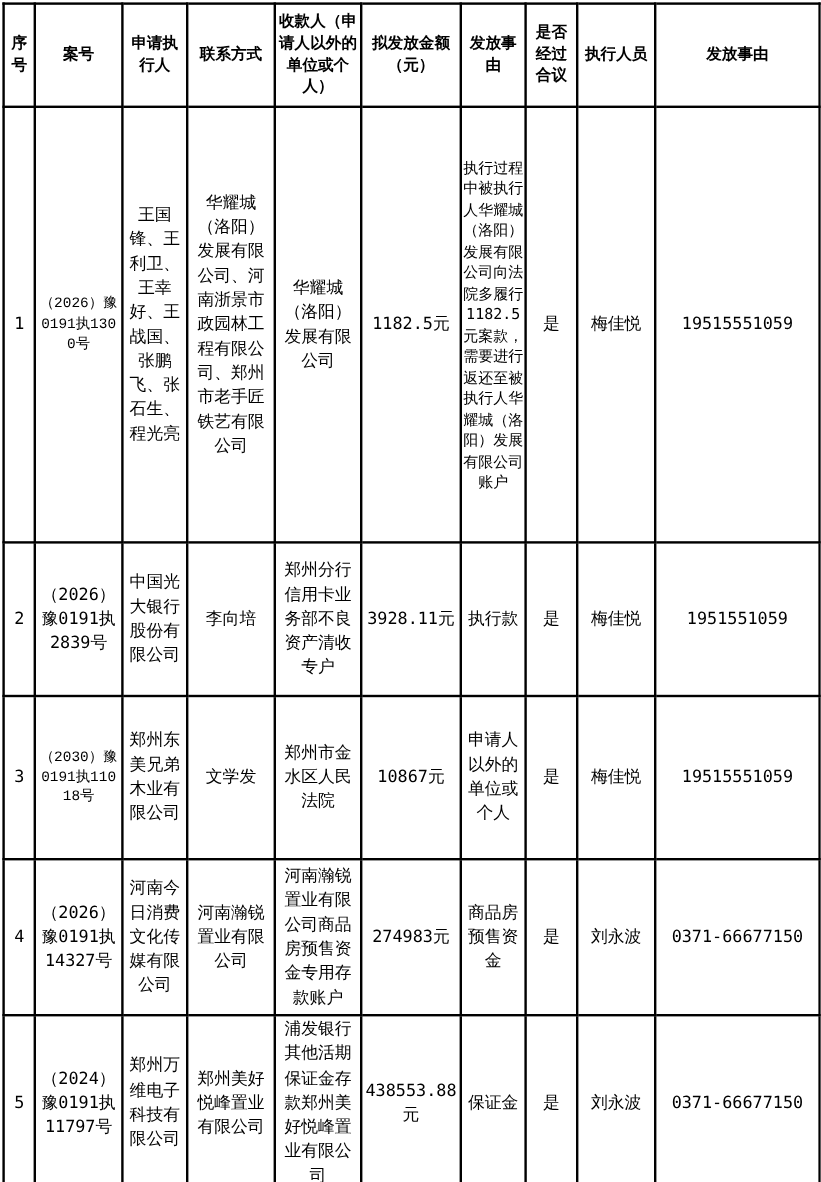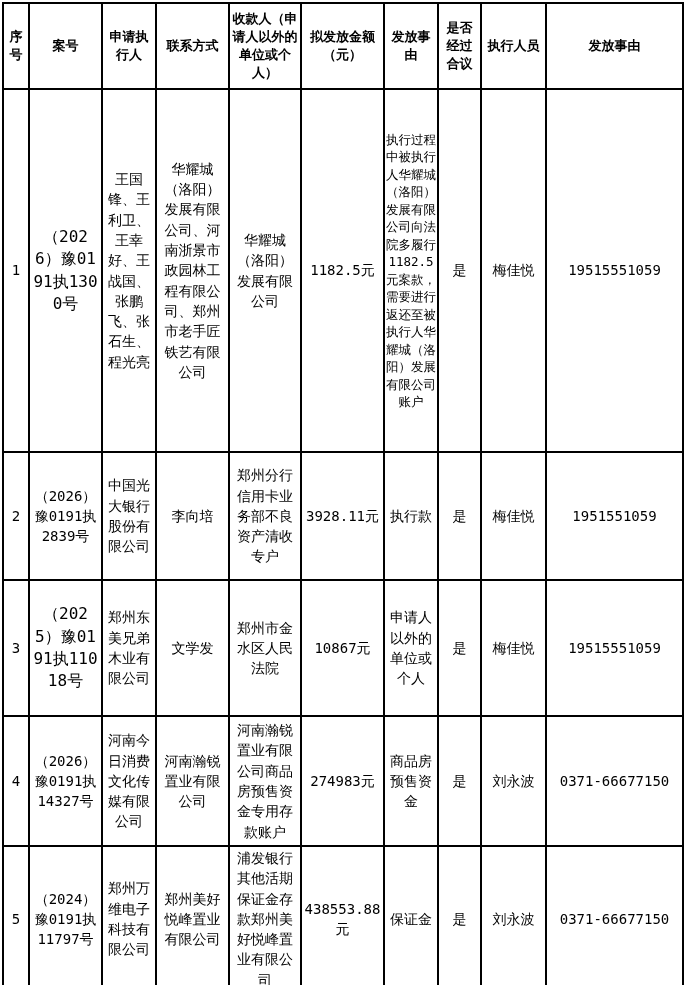--- a/index.html
+++ b/index.html
@@ -37,21 +37,21 @@
   }
   
   thead tr        { height: 86px;  }
   tbody tr.r1     { height: 363px; }
   tbody tr.r2     { height: 128px; }
   tbody tr.r3     { height: 136px; }
   tbody tr.r4     { height: 130px; }
   tbody tr.r5     { height: 126px; }
   
   tbody tr.r1 td.c-case_no,
-  tbody tr.r3 td.c-case_no { font-size: 16px; line-height: 1.4; }
+  tbody tr.r3 td.c-case_no { font-size: 12px; line-height: 1.4; font-family: Liberation Mono, monospace; }
   tbody tr.r1 td.c-reason  { font-size: 12.5px; line-height: 1.4; padding: 16px 1px; }
   td.c-reason { padding: 1px 1px; }
 </style>
 </head>
 <body>
 
 <table class="case-table">
   <colgroup>
     <col style="width:26px">
     <col style="width:73px">
@@ -98,21 +98,21 @@
         <td class="c-respondent">李向培</td>
         <td class="c-payee">郑州分行信用卡业务部不良资产清收专户</td>
         <td class="c-amount">3928.11元</td>
         <td class="c-reason">执行款</td>
         <td class="c-panel_review">是</td>
         <td class="c-officer">梅佳悦</td>
         <td class="c-contact">1951551059</td>
       </tr>
       <tr class="r3">
         <td class="c-index">3</td>
-        <td class="c-case_no">（2025）豫0191执11018号</td>
+        <td class="c-case_no">（2030）豫0191执11018号</td>
         <td class="c-applicant">郑州东美兄弟木业有限公司</td>
         <td class="c-respondent">文学发</td>
         <td class="c-payee">郑州市金水区人民法院</td>
         <td class="c-amount">10867元</td>
         <td class="c-reason">申请人以外的单位或个人</td>
         <td class="c-panel_review">是</td>
         <td class="c-officer">梅佳悦</td>
         <td class="c-contact">19515551059</td>
       </tr>
       <tr class="r4">

